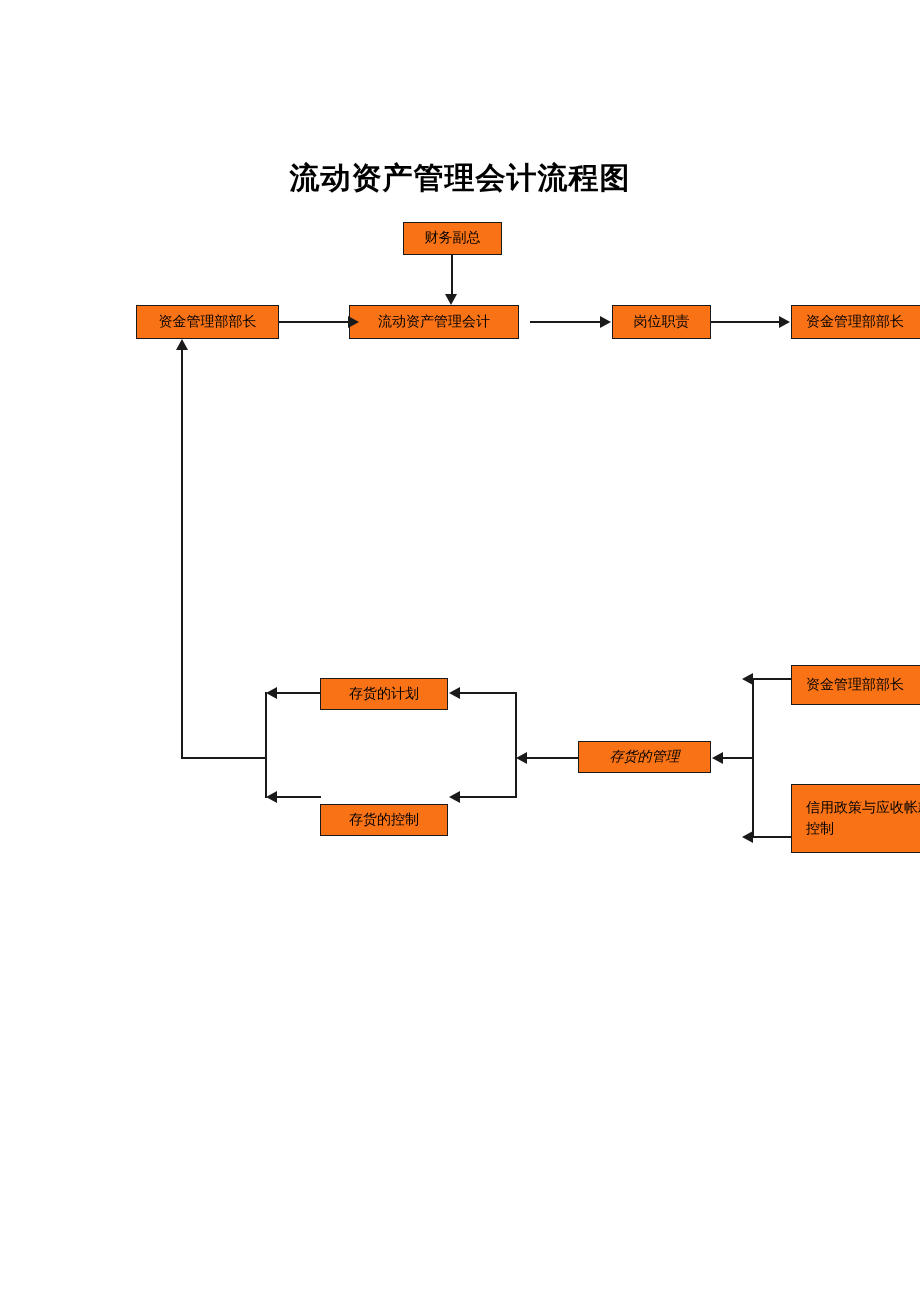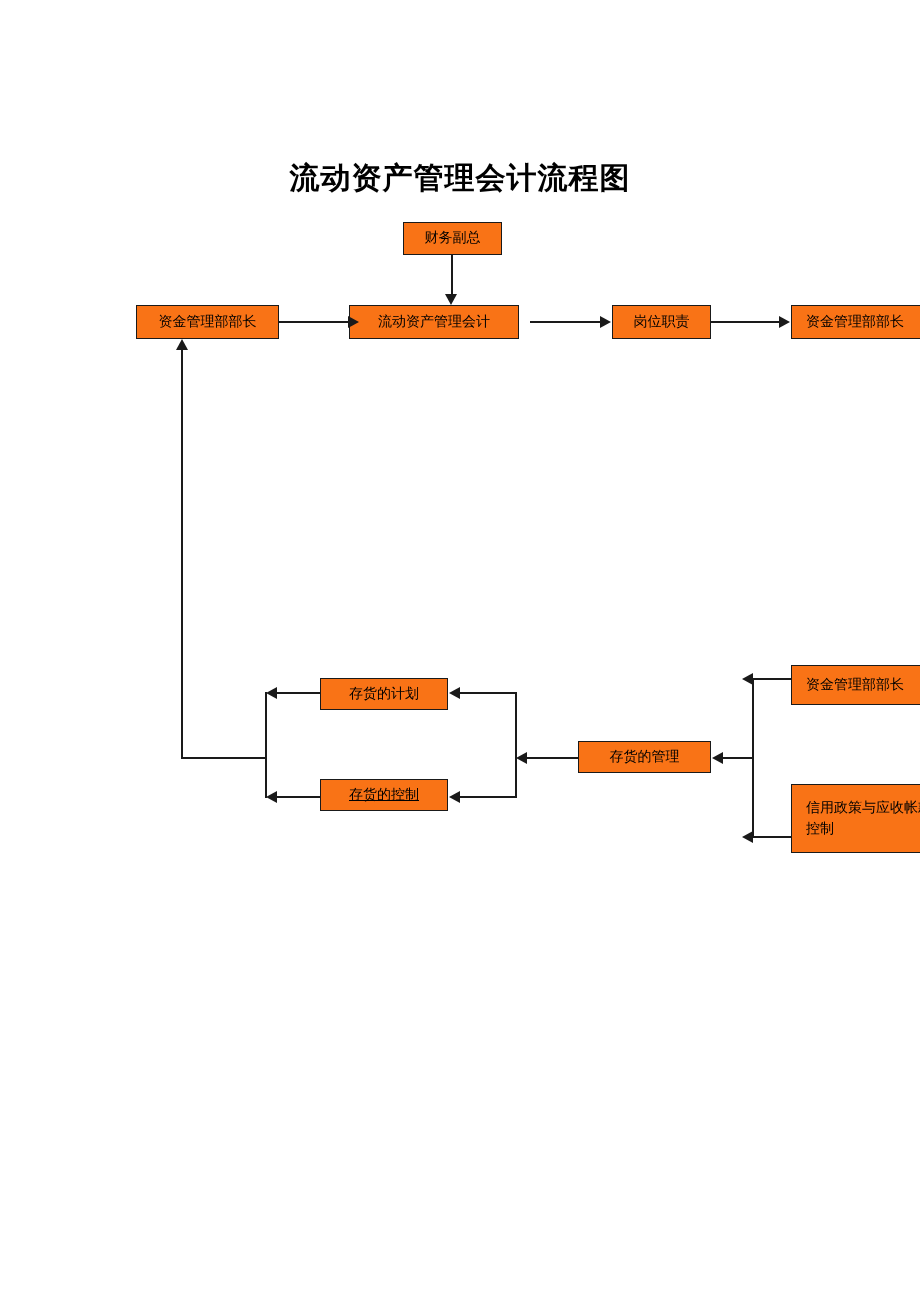--- a/index.html
+++ b/index.html
@@ -108,25 +108,25 @@
   </div>
 
   <div class="node left-align" style="left:791px; top:305px; width:170px; height:34px; padding-left:14px;">
     <span>资金管理部部长</span>
   </div>
 
   <div class="node" style="left:320px; top:678px; width:128px; height:32px;">
     <span>存货的计划</span>
   </div>
 
-  <div class="node" style="left:320px; top:779px; width:128px; height:32px;text-decoration:underline;">
+  <div class="node" style="left:320px; top:804px; width:128px; height:32px;">
     <span>存货的控制</span>
   </div>
 
-  <div class="node" style="left:578px; top:741px; width:133px; height:32px;">
+  <div class="node" style="left:578px; top:741px; width:133px; height:32px;font-style:italic;">
     <span>存货的管理</span>
   </div>
 
   <div class="node left-align" style="left:791px; top:665px; width:170px; height:40px; padding-left:14px;">
     <span>资金管理部部长</span>
   </div>
 
   <div class="node left-align" style="left:791px; top:784px; width:170px; height:69px; padding-left:14px; align-items:center;">
     <span>信用政策与应收帐款的控制</span>
   </div>

